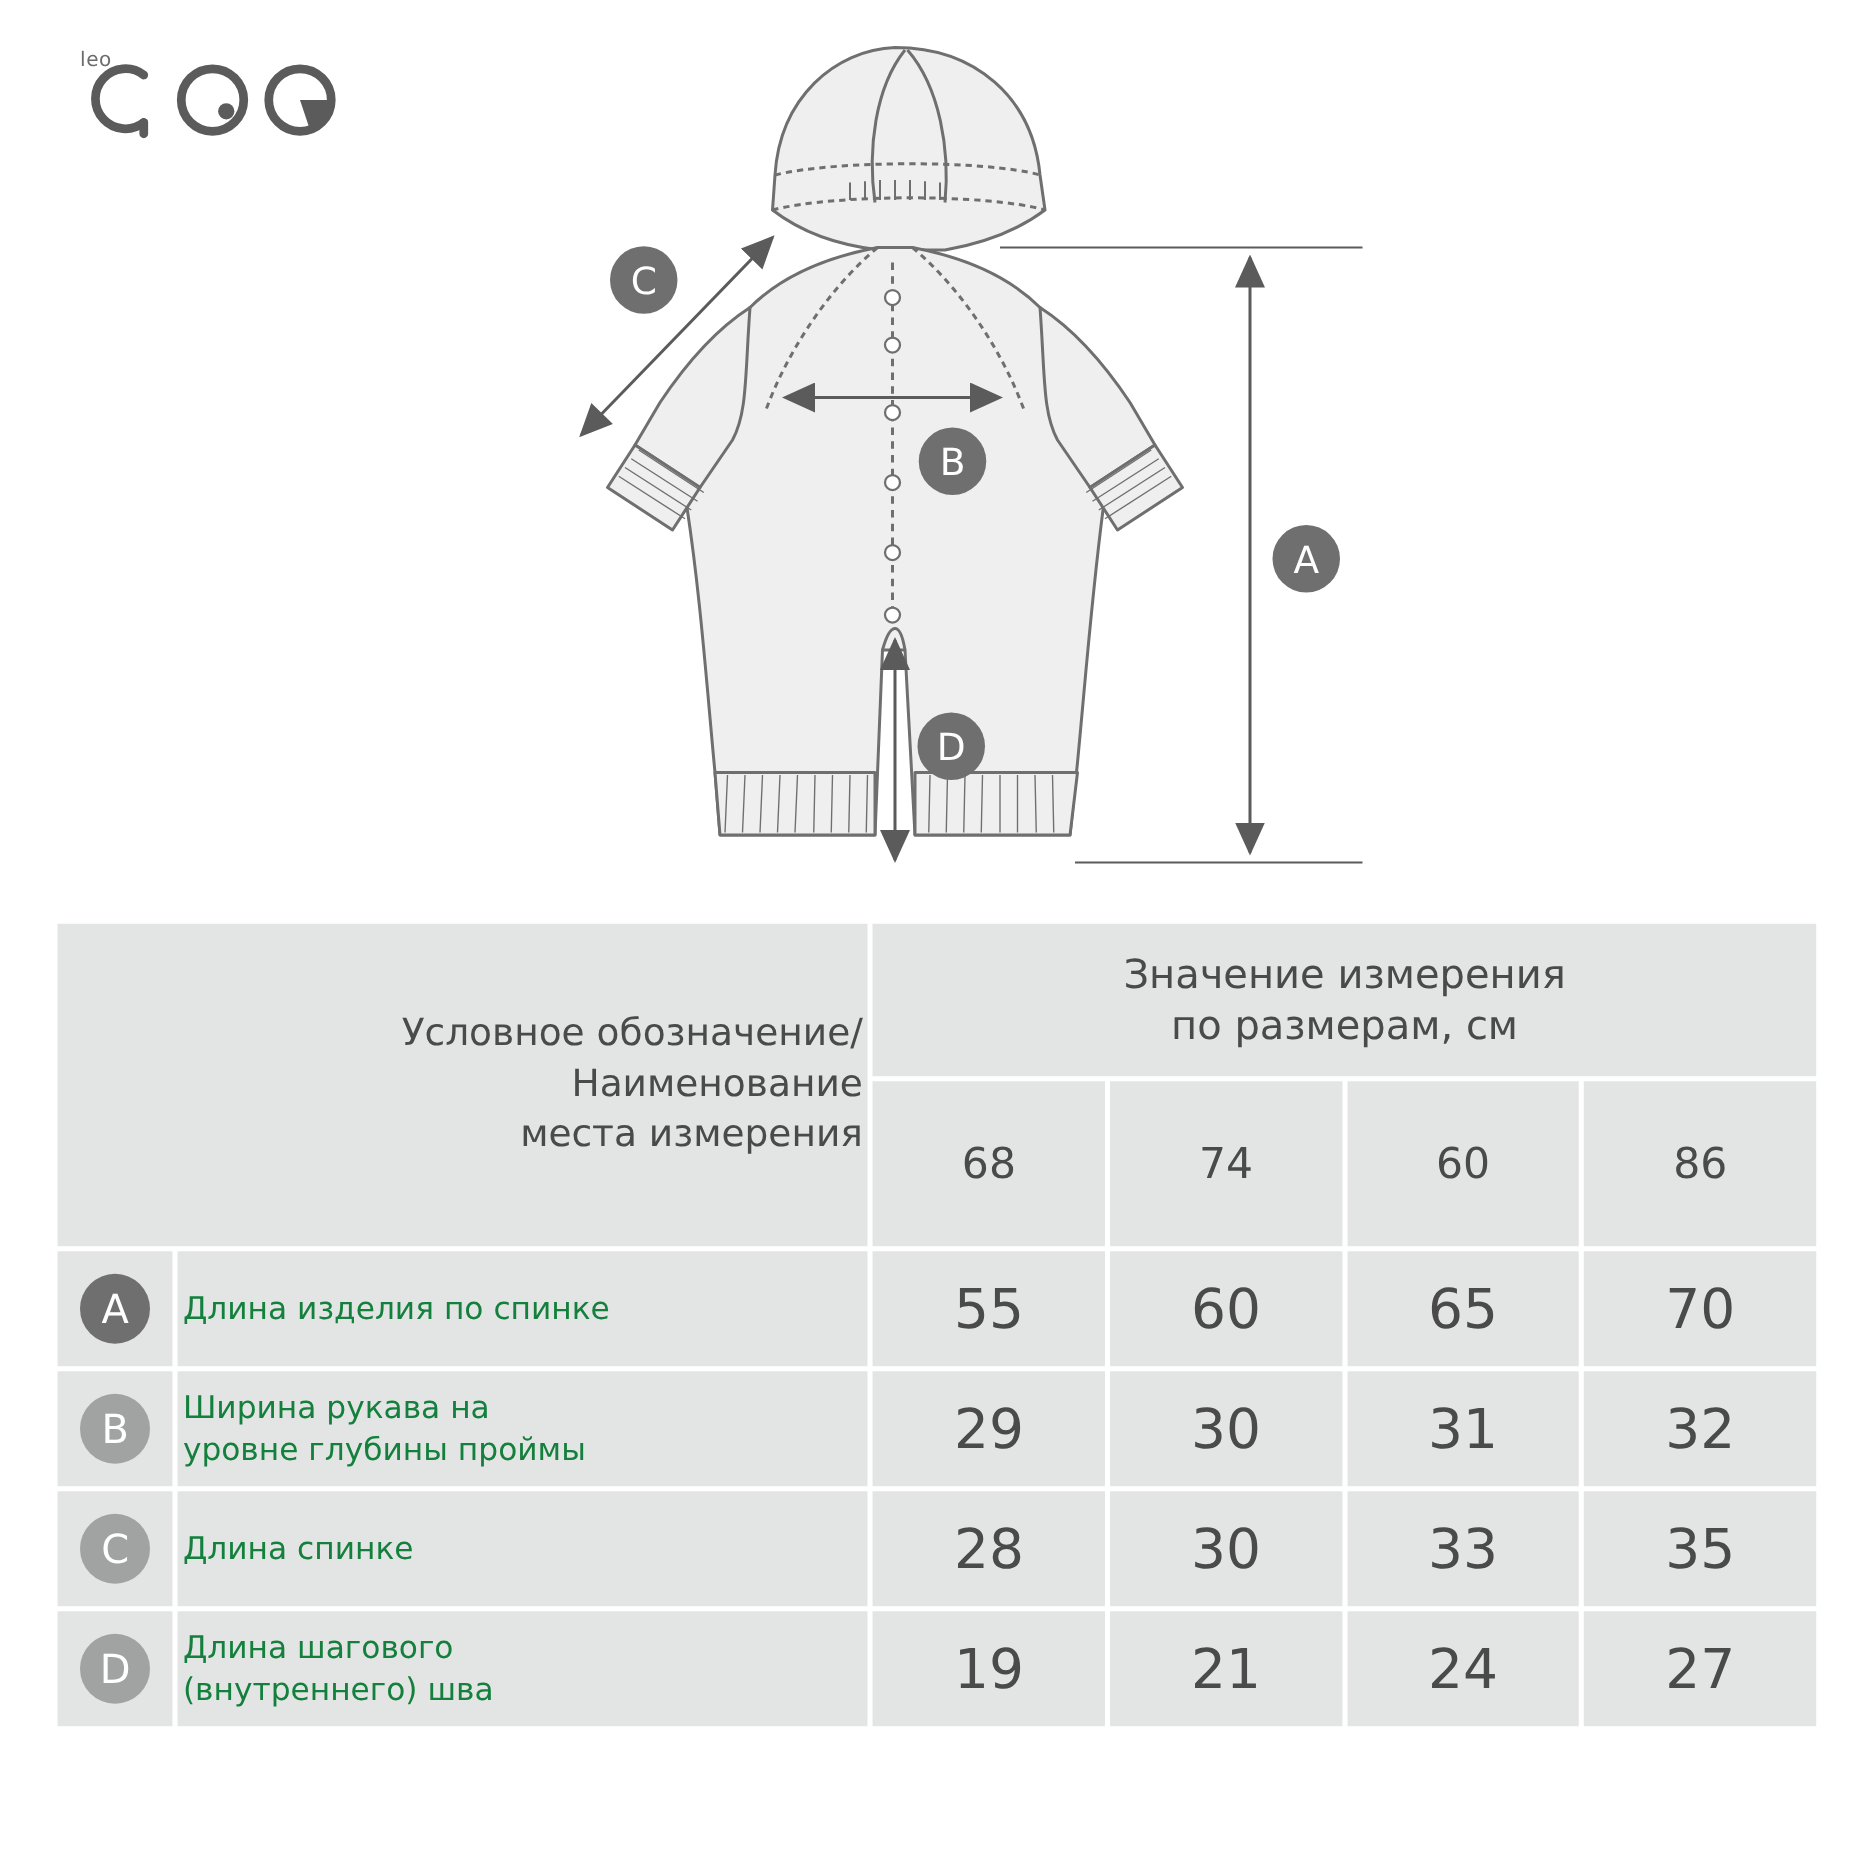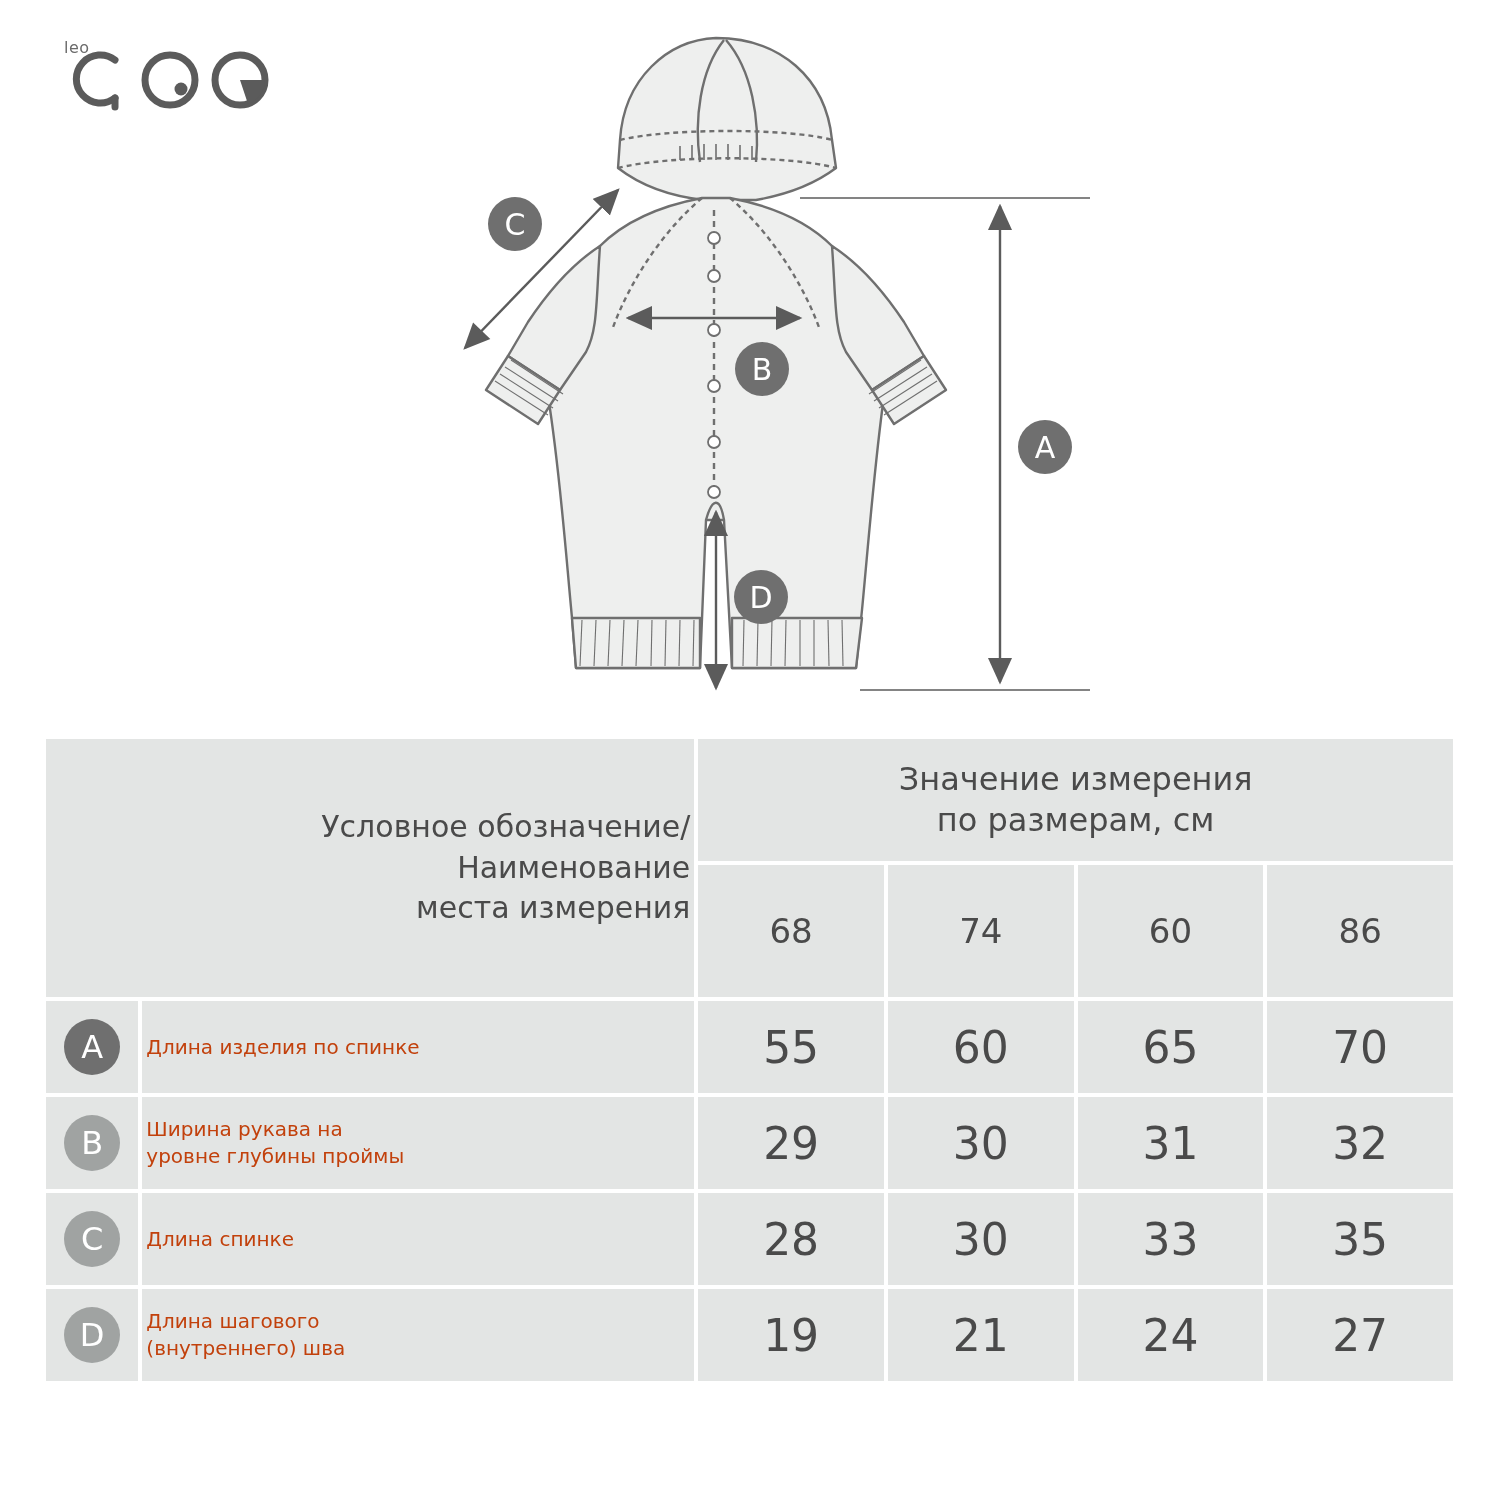--- a/index.html
+++ b/index.html
@@ -54,23 +54,23 @@
     padding:22px 10px 10px 10px;
     height:96px;
   }
   .size-num{
     text-align:center;
     font-size:34px;
     color:#4a4a4a;
     height:104px;
   }
   .row-name{
-    font-size:20px;
+    font-size:25px;
     line-height:1.35;
-    color:#c2410c;
+    color:#15803d;
     padding:14px 10px 14px 24px;
     height:84px;
   }
   .row-val{
     text-align:center;
     font-size:44px;
     color:#4a4a4a;
     height:84px;
   }
   .sym-cell{

